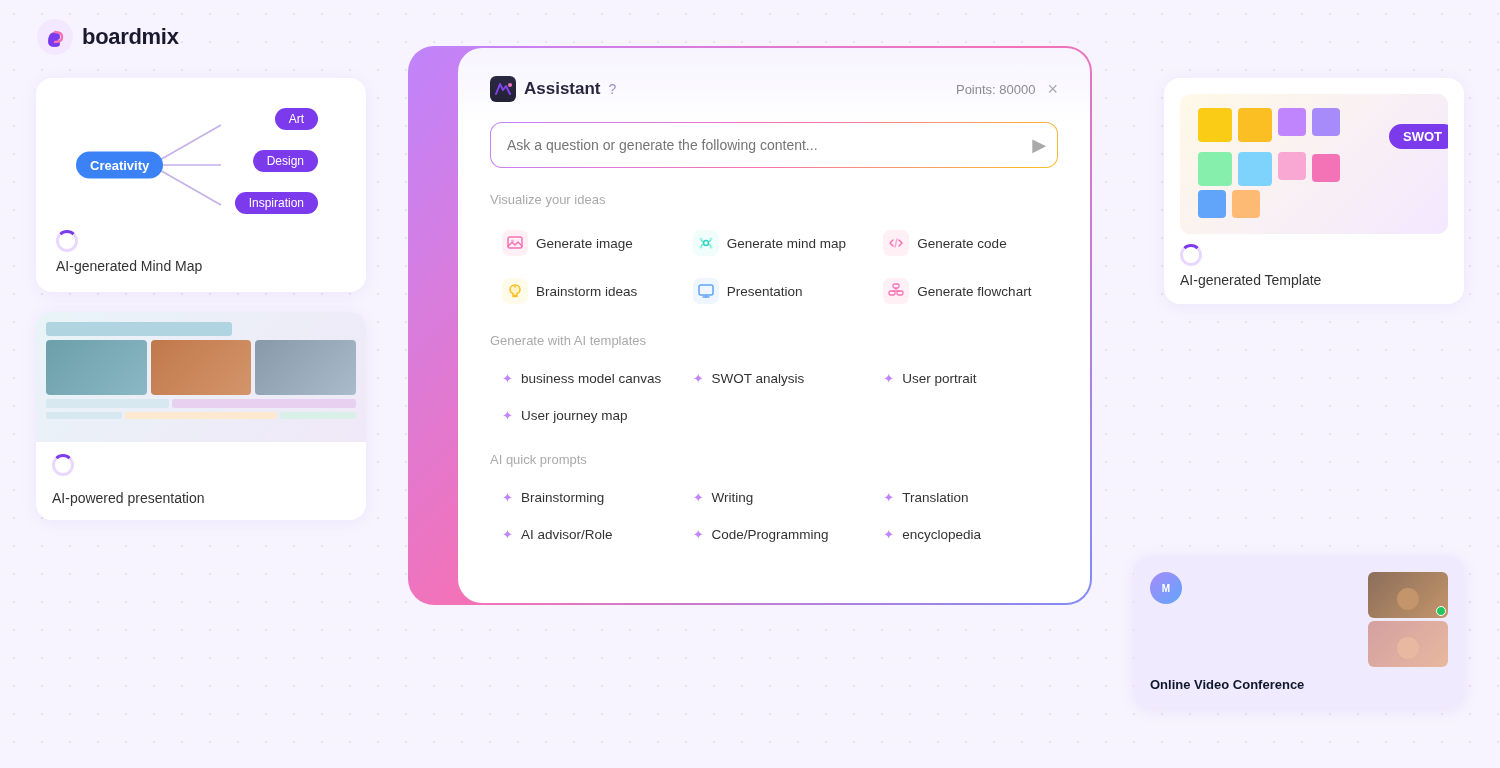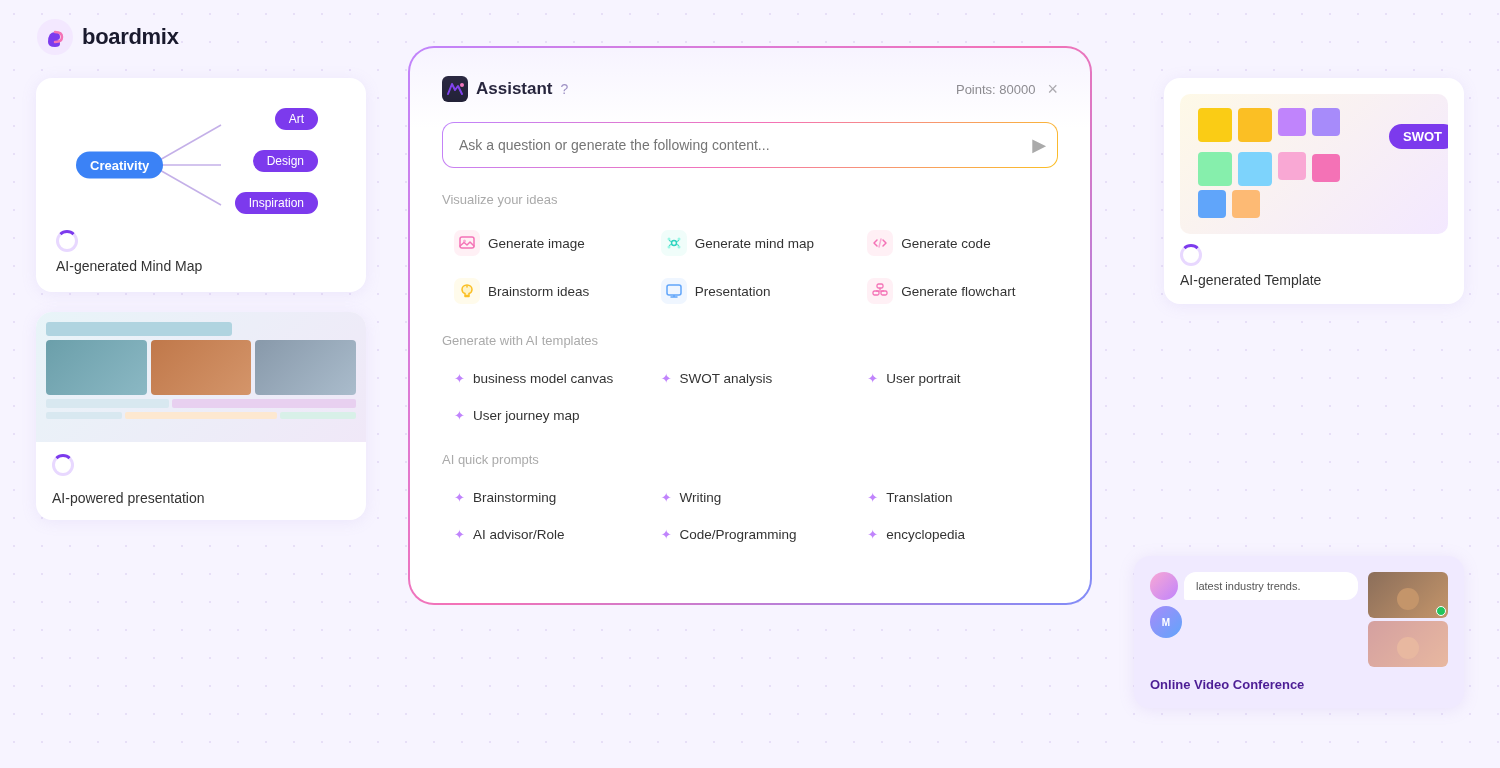--- a/index.html
+++ b/index.html
@@ -251,21 +251,21 @@
       justify-content: center;
       color: white;
       font-size: 14px;
       font-weight: 700;
       flex-shrink: 0;
     }
 
     .video-card-label {
       font-size: 13px;
       font-weight: 600;
-      color: #4c1d95;
+      color: #0f172a;
       margin-top: 2px;
     }
 
     
     .assistant-panel-wrapper {
       position: absolute;
       left: 50%;
       top: 46px;
       transform: translateX(-50%);
       width: 684px;
@@ -274,20 +274,21 @@
       padding: 2px;
       z-index: 19;
     }
 
     .assistant-panel-inner {
       background: #fff;
       border-radius: 24px;
       padding: 28px 32px 32px;
       position: relative;
       overflow: hidden;
+      margin-left: 48px;
     }
 
     
     .panel-top-gradient {
       position: absolute;
       top: 0; left: 0; right: 0;
       height: 80px;
       background: linear-gradient(180deg, rgba(200,180,255,0.15) 0%, transparent 100%);
       pointer-events: none;
     }
@@ -531,26 +532,20 @@
       <div class="swot-badge">SWOT</div>
     </div>
     <div class="card-loader"></div>
     <div class="card-label">AI-generated Template</div>
   </div>
 </div>
 
 <div class="video-card">
   <div class="video-card-header">
     <div style="flex:1;">
-      <div style="display:flex;align-items:center;gap:6px;margin-bottom:6px;">
-        <div style="position:relative;width:28px;height:28px;">
-          <div style="width:28px;height:28px;border-radius:50%;background:linear-gradient(135deg,#f9a8d4,#c084fc);"></div>
-        </div>
-        <div class="chat-bubble">latest industry trends.</div>
-      </div>
       <div style="display:flex;gap:6px;align-items:flex-start;">
         <div class="ai-icon-circle" style="font-size:10px;">M</div>
       </div>
     </div>
     <div class="video-thumbs">
       <div class="video-thumb-container">
         <div class="video-thumb video-thumb-1">
 
           <div style="width:100%;height:100%;display:flex;align-items:center;justify-content:center;overflow:hidden;">
             <div style="width:22px;height:22px;border-radius:50%;background:#c4956a;margin-top:8px;"></div>

